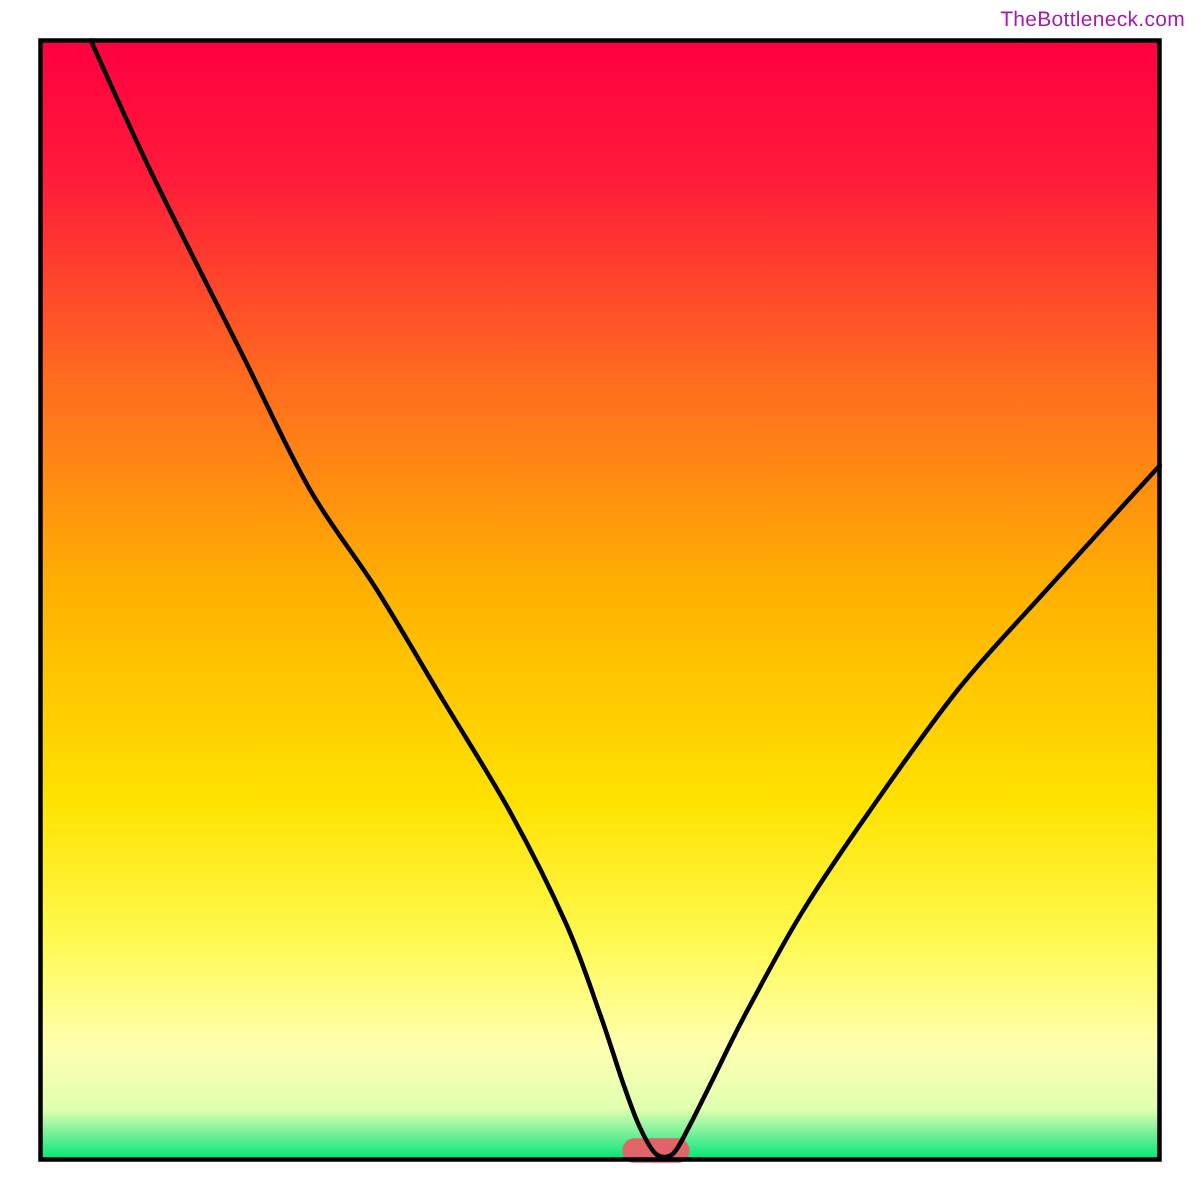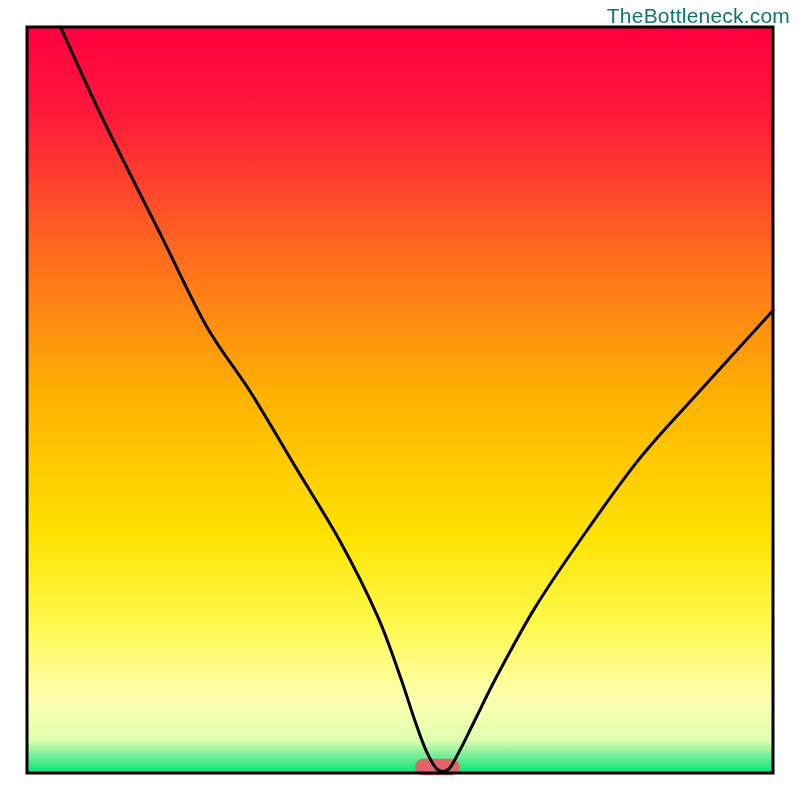--- a/index.html
+++ b/index.html
@@ -13,22 +13,22 @@
   }
   .container {
     position: relative;
     width: 800px;
     height: 800px;
   }
   .watermark {
     position: absolute;
     top: 4px;
     right: 10px;
-    font-size: 21px;
-    color: #0f766e;
+    font-size: 14px;
+    color: #a21caf;
     font-weight: 500;
     letter-spacing: 0.2px;
     z-index: 10;
   }
   svg.chart {
     position: absolute;
     top: 0;
     left: 0;
     width: 800px;
     height: 800px;

